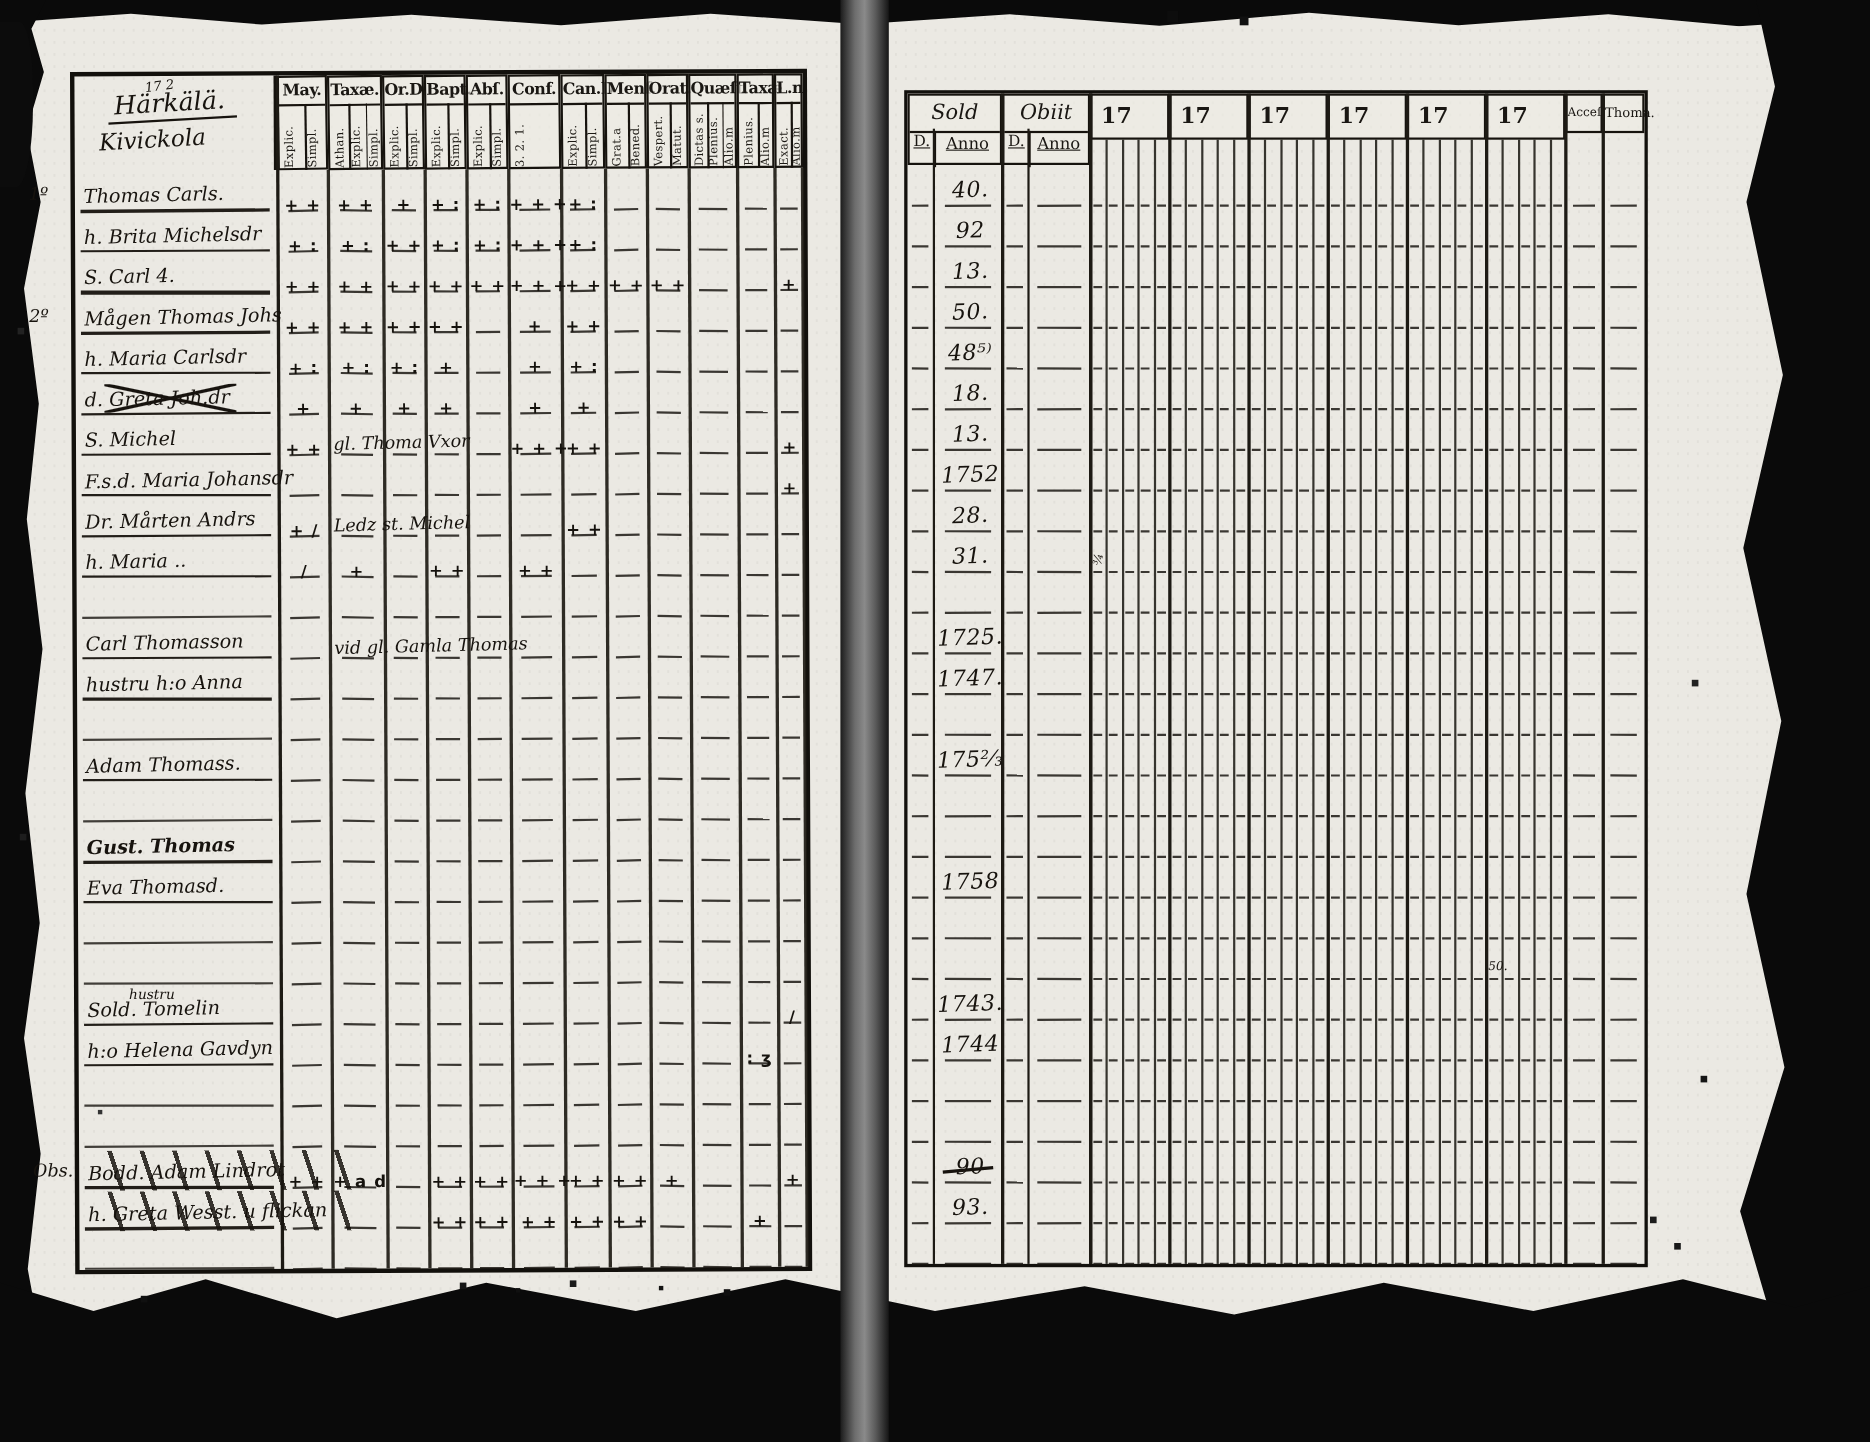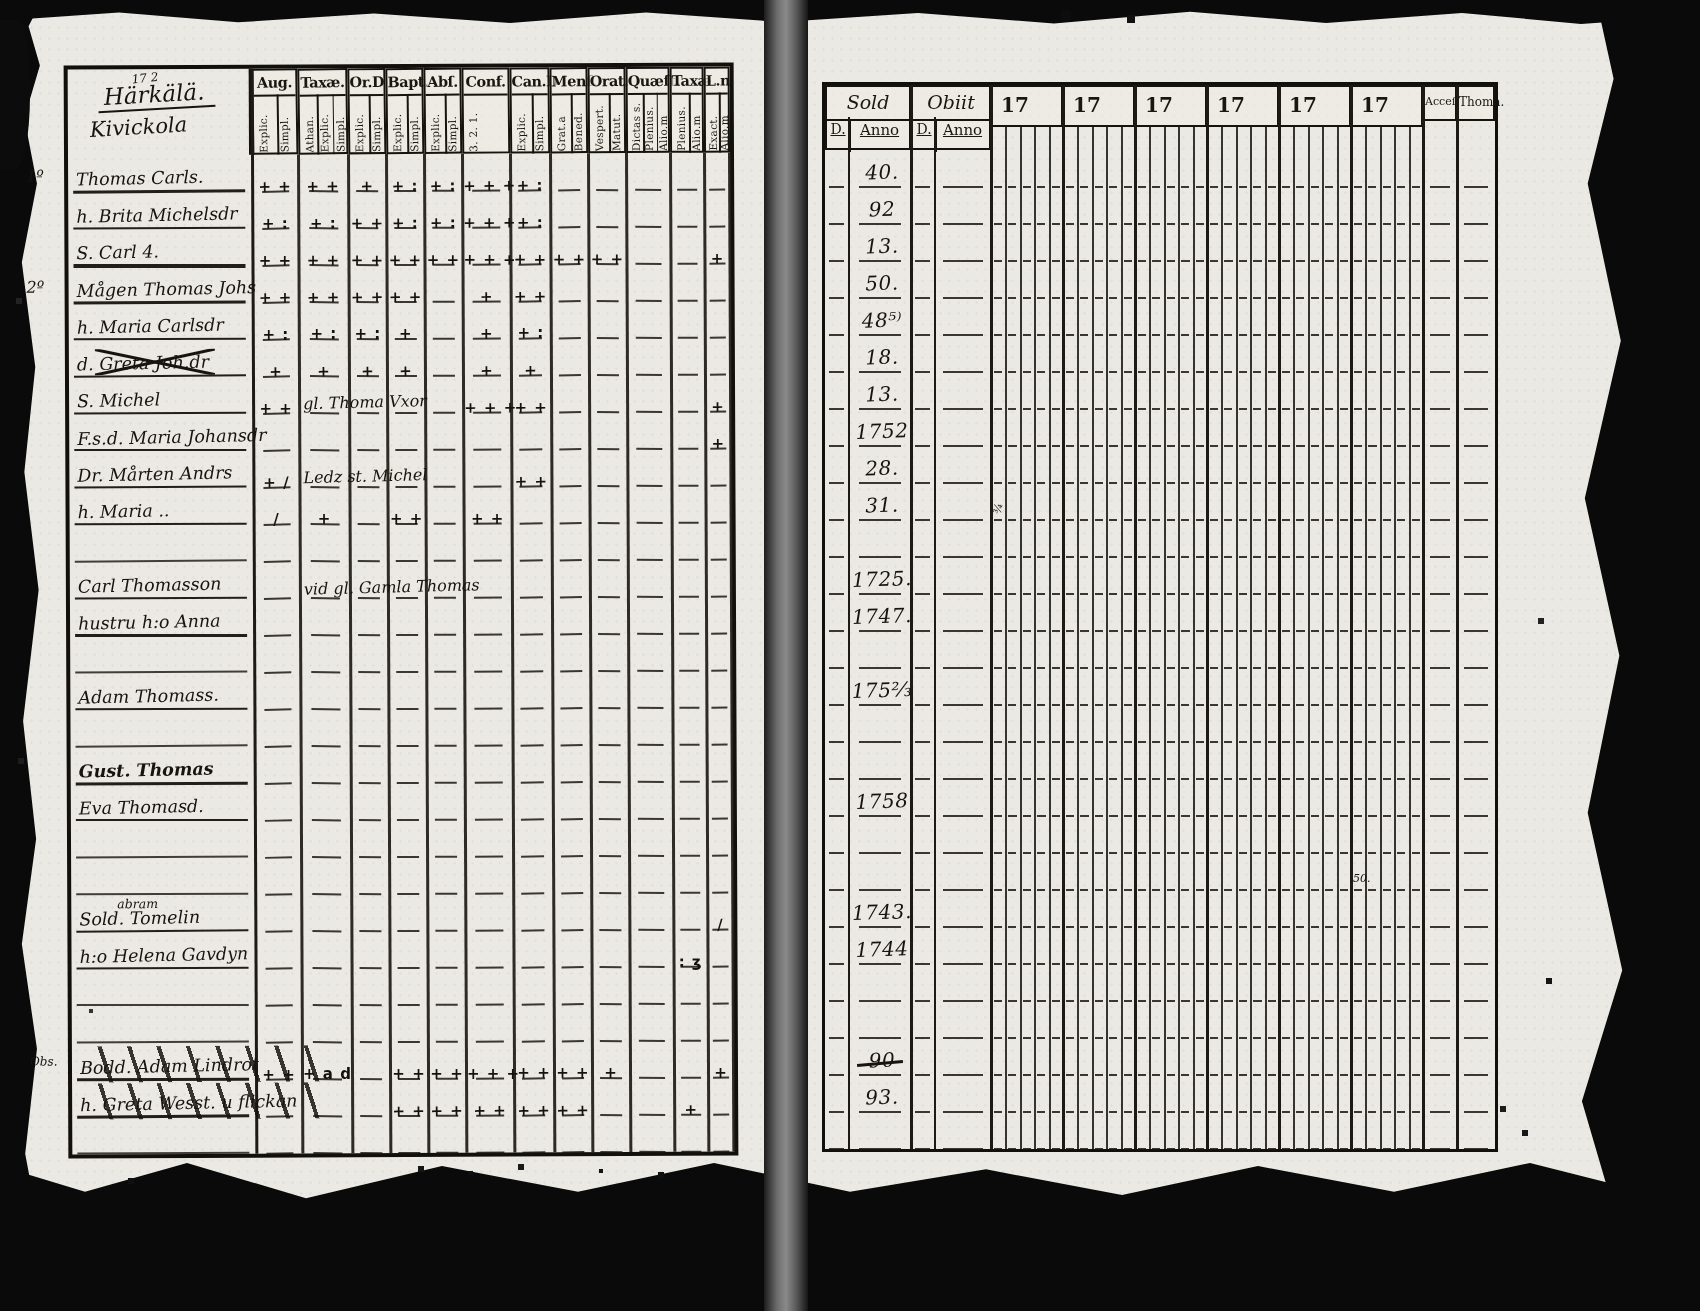--- a/index.html
+++ b/index.html
@@ -56,21 +56,21 @@
 <div id="blob-tl"></div>
 <div id="speckles"></div>
 
 <div id="left-page">
   <div class="title-cell">
     <div class="script abs" style="left:64px;top:2px;font-size:12px;transform:rotate(-6deg);">17 2</div>
     <div class="script abs" style="left:30px;top:12px;font-size:23px;border-bottom:2px solid #17130e;padding:0 10px 1px 6px;transform:rotate(-3deg);">Härkälä.</div>
     <div class="script abs" style="left:22px;top:46px;font-size:21px;transform:rotate(-3deg);">Kivickola</div>
   </div>
 <div class="hbox" style="left: 184px; top: 0px; width: 46px; height: 86px; transform: rotate(-0.6deg);">
-      <div class="printed" style="position: absolute; left: 0px; top: 0px; width: 100%; height: 24px; border-bottom: 2px solid rgb(23, 19, 14); font-size: 14.5px; font-weight: bold; text-align: center; line-height: 23px; letter-spacing: -0.5px;">Aug.</div>
+      <div class="printed" style="position: absolute; left: 0px; top: 0px; width: 100%; height: 24px; border-bottom: 2px solid rgb(23, 19, 14); font-size: 14.5px; font-weight: bold; text-align: center; line-height: 23px; letter-spacing: -0.5px;">May.</div>
       <div class="rotlbl" style="left: 2px; top: 26px; width: 21px; height: 56px; line-height: 14px;">Explic.</div>
       <div style="position: absolute; left: 23px; top: 24px; width: 1.5px; height: 60px; background: rgb(23, 19, 14);"></div>
       <div class="rotlbl" style="left: 23px; top: 26px; width: 21px; height: 56px; line-height: 14px;">Simpl.</div>
     </div>
     <div class="hbox" style="left: 230px; top: 0px; width: 50px; height: 86px; transform: rotate(-0.55deg);">
       <div class="printed" style="position: absolute; left: 0px; top: 0px; width: 100%; height: 24px; border-bottom: 2px solid rgb(23, 19, 14); font-size: 14.5px; font-weight: bold; text-align: center; line-height: 23px; letter-spacing: -0.5px;">Taxæ.</div>
       <div class="rotlbl" style="left: 2px; top: 26px; width: 15.3333px; height: 56px; line-height: 14px;">Athan.</div>
       <div style="position: absolute; left: 17.3333px; top: 24px; width: 1.5px; height: 60px; background: rgb(23, 19, 14);"></div>
       <div class="rotlbl" style="left: 17.3333px; top: 26px; width: 15.3333px; height: 56px; line-height: 14px;">Explic.</div>
       <div style="position: absolute; left: 32.6667px; top: 24px; width: 1.5px; height: 60px; background: rgb(23, 19, 14);"></div>
@@ -490,21 +490,21 @@
     <div class="dash" style="left: 325.98px; top: 861.5px; width: 22.04px; transform: rotate(0.4deg); opacity: 0.85;"></div>
     <div class="dash" style="left: 363.98px; top: 861.5px; width: 22.04px; transform: rotate(0deg); opacity: 0.85;"></div>
     <div class="dash" style="left: 404.08px; top: 861.5px; width: 27.84px; transform: rotate(-0.4deg); opacity: 0.85;"></div>
     <div class="dash" style="left: 450.4px; top: 861.5px; width: 23.2px; transform: rotate(-0.8deg); opacity: 0.85;"></div>
     <div class="dash" style="left: 489.98px; top: 861.5px; width: 22.04px; transform: rotate(-1.2deg); opacity: 0.85;"></div>
     <div class="dash" style="left: 527.98px; top: 861.5px; width: 22.04px; transform: rotate(1.2deg); opacity: 0.85;"></div>
     <div class="dash" style="left: 567.24px; top: 861.5px; width: 25.52px; transform: rotate(0.8deg); opacity: 0.85;"></div>
     <div class="dash" style="left: 609.14px; top: 861.5px; width: 19.72px; transform: rotate(0.4deg); opacity: 0.85;"></div>
     <div class="dash" style="left: 641.46px; top: 861.5px; width: 15.08px; transform: rotate(0deg); opacity: 0.85;"></div>
     <div class="script nametxt" style="left: 8px; top: 839px; transform: rotate(-1deg); font-weight: normal;">Sold. Tomelin</div>
-    <div class="script" style="position: absolute; left: 46px; top: 827px; font-size: 12.5px;">abram</div>
+    <div class="script" style="position: absolute; left: 46px; top: 827px; font-size: 12.5px;">hustru</div>
     <div class="marks" style="left: 637px; top: 849px; width: 24px; font-size: 15px; letter-spacing: 1px; transform: rotate(-0.48deg);">/</div>
     <div style="position: absolute; left: 5px; top: 898px; width: 172px; height: 2px; background: rgb(23, 19, 14); transform: rotate(0deg); opacity: 0.95;"></div>
     <div class="dash" style="left: 193.66px; top: 898.5px; width: 26.68px; transform: rotate(-1.2deg); opacity: 0.85;"></div>
     <div class="dash" style="left: 240.5px; top: 898.5px; width: 29px; transform: rotate(1.2deg); opacity: 0.85;"></div>
     <div class="dash" style="left: 287.98px; top: 898.5px; width: 22.04px; transform: rotate(0.8deg); opacity: 0.85;"></div>
     <div class="dash" style="left: 325.98px; top: 898.5px; width: 22.04px; transform: rotate(0.4deg); opacity: 0.85;"></div>
     <div class="dash" style="left: 363.98px; top: 898.5px; width: 22.04px; transform: rotate(0deg); opacity: 0.85;"></div>
     <div class="dash" style="left: 404.08px; top: 898.5px; width: 27.84px; transform: rotate(-0.4deg); opacity: 0.85;"></div>
     <div class="dash" style="left: 450.4px; top: 898.5px; width: 23.2px; transform: rotate(-0.8deg); opacity: 0.85;"></div>
     <div class="dash" style="left: 489.98px; top: 898.5px; width: 22.04px; transform: rotate(-1.2deg); opacity: 0.85;"></div>
@@ -546,21 +546,21 @@
     <div class="dash" style="left: 287.98px; top: 1009.5px; width: 22.04px; transform: rotate(0.8deg); opacity: 0.85;"></div>
     <div class="dash" style="left: 325.98px; top: 1009.5px; width: 22.04px; transform: rotate(0.4deg); opacity: 0.85;"></div>
     <div class="dash" style="left: 363.98px; top: 1009.5px; width: 22.04px; transform: rotate(0deg); opacity: 0.85;"></div>
     <div class="dash" style="left: 404.08px; top: 1009.5px; width: 27.84px; transform: rotate(-0.4deg); opacity: 0.85;"></div>
     <div class="dash" style="left: 450.4px; top: 1009.5px; width: 23.2px; transform: rotate(-0.8deg); opacity: 0.85;"></div>
     <div class="dash" style="left: 489.98px; top: 1009.5px; width: 22.04px; transform: rotate(-1.2deg); opacity: 0.85;"></div>
     <div class="dash" style="left: 527.98px; top: 1009.5px; width: 22.04px; transform: rotate(1.2deg); opacity: 0.85;"></div>
     <div class="dash" style="left: 567.24px; top: 1009.5px; width: 25.52px; transform: rotate(0.8deg); opacity: 0.85;"></div>
     <div class="dash" style="left: 609.14px; top: 1009.5px; width: 19.72px; transform: rotate(0.4deg); opacity: 0.85;"></div>
     <div class="dash" style="left: 641.46px; top: 1009.5px; width: 15.08px; transform: rotate(0deg); opacity: 0.85;"></div>
-    <div class="script nametxt" style="left: -42px; top: 985px; font-size: 12px;">Obs.</div>
+    <div class="script nametxt" style="left: -42px; top: 985px; font-size: 16px;">Obs.</div>
     <div class="script nametxt" style="left: 8px; top: 987px; transform: rotate(-1deg); font-weight: normal;">Bodd. Adam Lindrot</div>
     <div style="position: absolute; left: 12px; top: 977px; width: 244px; height: 36px; background: repeating-linear-gradient(72deg, transparent 0px, transparent 24px, rgb(23, 19, 14) 24px, rgb(23, 19, 14) 28px); opacity: 0.85;"></div>
     <div class="marks" style="left: 185px; top: 997px; width: 44px; font-size: 15px; letter-spacing: 1px; transform: rotate(0.24deg);">+ +</div>
     <div class="marks" style="left: 231px; top: 997px; width: 48px; font-size: 15px; letter-spacing: 1px; transform: rotate(0.24deg);">+ a d</div>
     <div class="marks" style="left: 319px; top: 997px; width: 36px; font-size: 15px; letter-spacing: 1px; transform: rotate(0.24deg);">+ +</div>
     <div class="marks" style="left: 357px; top: 997px; width: 36px; font-size: 15px; letter-spacing: 1px; transform: rotate(0.24deg);">+ +</div>
     <div class="marks" style="left: 395px; top: 997px; width: 46px; font-size: 15px; letter-spacing: 1px; transform: rotate(0.24deg);">+ + +</div>
     <div class="marks" style="left: 443px; top: 997px; width: 38px; font-size: 15px; letter-spacing: 1px; transform: rotate(0.24deg);">+ +</div>
     <div class="marks" style="left: 483px; top: 997px; width: 36px; font-size: 15px; letter-spacing: 1px; transform: rotate(0.24deg);">+ +</div>
     <div class="marks" style="left: 521px; top: 997px; width: 36px; font-size: 15px; letter-spacing: 1px; transform: rotate(0.24deg);">+</div>

